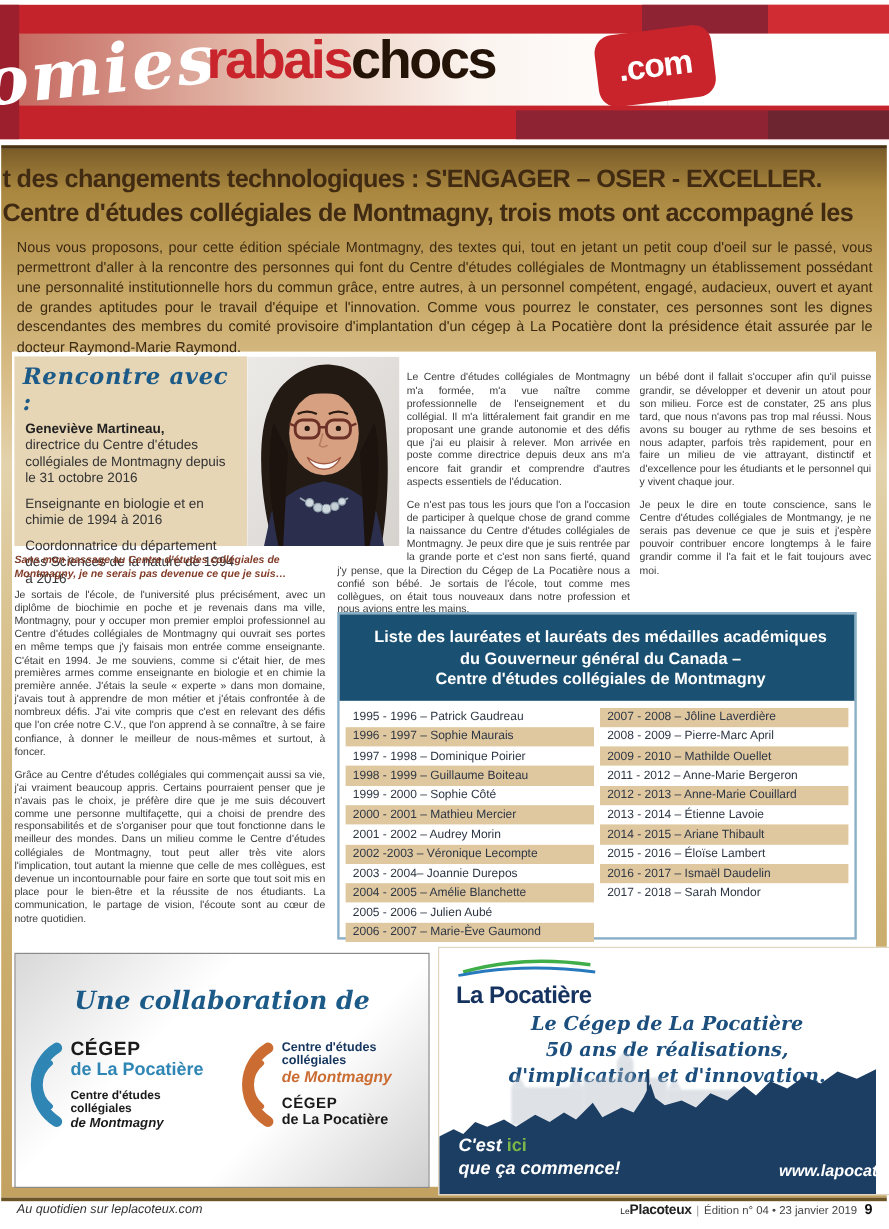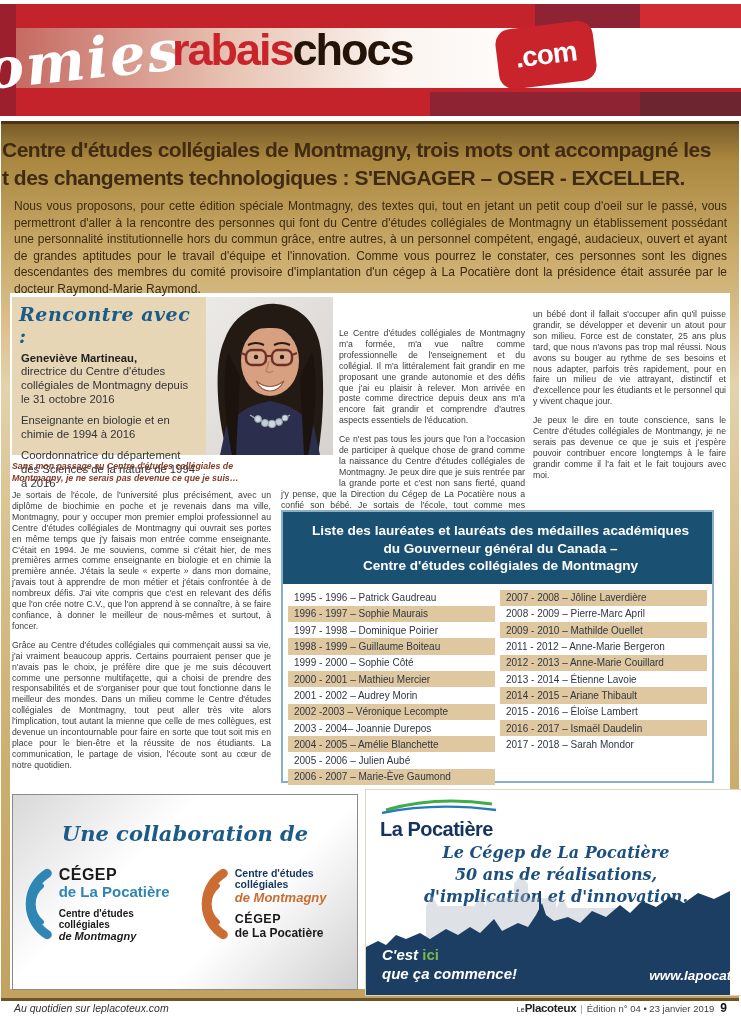--- a/index.html
+++ b/index.html
@@ -51,21 +51,21 @@
   .profile .pname{font-weight:bold;font-size:11.3px;color:#222;}
   .profile p{margin:0 0 7px 0;font-size:11.3px;line-height:14px;color:#333;}
   .profile .p-items p{margin:0 0 7px 0;}
   
   .photo{position:absolute;left:206px;top:297px;width:127px;height:158px;overflow:hidden;}
   
   .lead{position:absolute;left:12px;top:461px;width:268px;font-size:8.8px;font-weight:bold;
     font-style:italic;color:#823c28;line-height:11.5px;}
   .bodycol p{margin:0 0 8px 0;font-size:8.7px;line-height:10.9px;color:#3a3a3a;text-align:justify;}
   .col-left{position:absolute;left:12px;top:490px;width:259px;}
-  .col-mid{position:absolute;left:281px;top:309px;width:244px;margin-top:19px;}
+  .col-mid{position:absolute;left:281px;top:309px;width:244px;}
   .col-mid .photo-spacer{float:left;width:58px;height:150px;}
   .col-right{position:absolute;left:533px;top:309px;width:193px;}
   
   .laureates{position:absolute;left:281px;top:510px;width:433px;height:273px;background:#ffffff;
     border:2px solid #8ab0c8;box-sizing:border-box;}
   .laur-head{background:#1a5071;color:#ffffff;font-weight:bold;font-size:13.6px;line-height:17.5px;
     text-align:center;padding:10px 0 9px 6px;}
   .laur-rows{display:flex;gap:5px;padding:6px 5px;}
   .rows-col{flex:1;}
   .lrow{height:16.3px;display:flex;align-items:center;padding-left:6px;font-size:10px;color:#2e3744;white-space:nowrap;}
@@ -126,22 +126,22 @@
     <span class="rab">rabais</span><span class="cho">chocs</span>
   </div>
   <div class="com-box">.com</div>
 </div>
 
 <div class="frame">
   <div class="frame-inner"></div>
 </div>
 
 <div class="headline">
+  <div>t des changements technologiques : S'ENGAGER – OSER - EXCELLER.</div>
   <div>Centre d'études collégiales de Montmagny, trois mots ont accompagné les</div>
-  <div>t des changements technologiques : S'ENGAGER – OSER - EXCELLER.</div>
 </div>
 <div class="intro">Nous vous proposons, pour cette édition spéciale Montmagny, des textes qui, tout en jetant un petit coup d'oeil sur le passé, vous permettront d'aller à la rencontre des personnes qui font du Centre d'études collégiales de Montmagny un établissement possédant une personnalité institutionnelle hors du commun grâce, entre autres, à un personnel compétent, engagé, audacieux, ouvert et ayant de grandes aptitudes pour le travail d'équipe et l'innovation. Comme vous pourrez le constater, ces personnes sont les dignes descendantes des membres du comité provisoire d'implantation d'un cégep à La Pocatière dont la présidence était assurée par le docteur Raymond-Marie Raymond.</div>
 
 <div class="profile">
   <h2>Rencontre avec :</h2>
   <div class="pname">Geneviève Martineau,</div>
   <div class="p-items">
 
   <p>directrice du Centre d'études collégiales de Montmagny depuis le 31 octobre 2016</p>
       <p>Enseignante en biologie et en chimie de 1994 à 2016</p>

